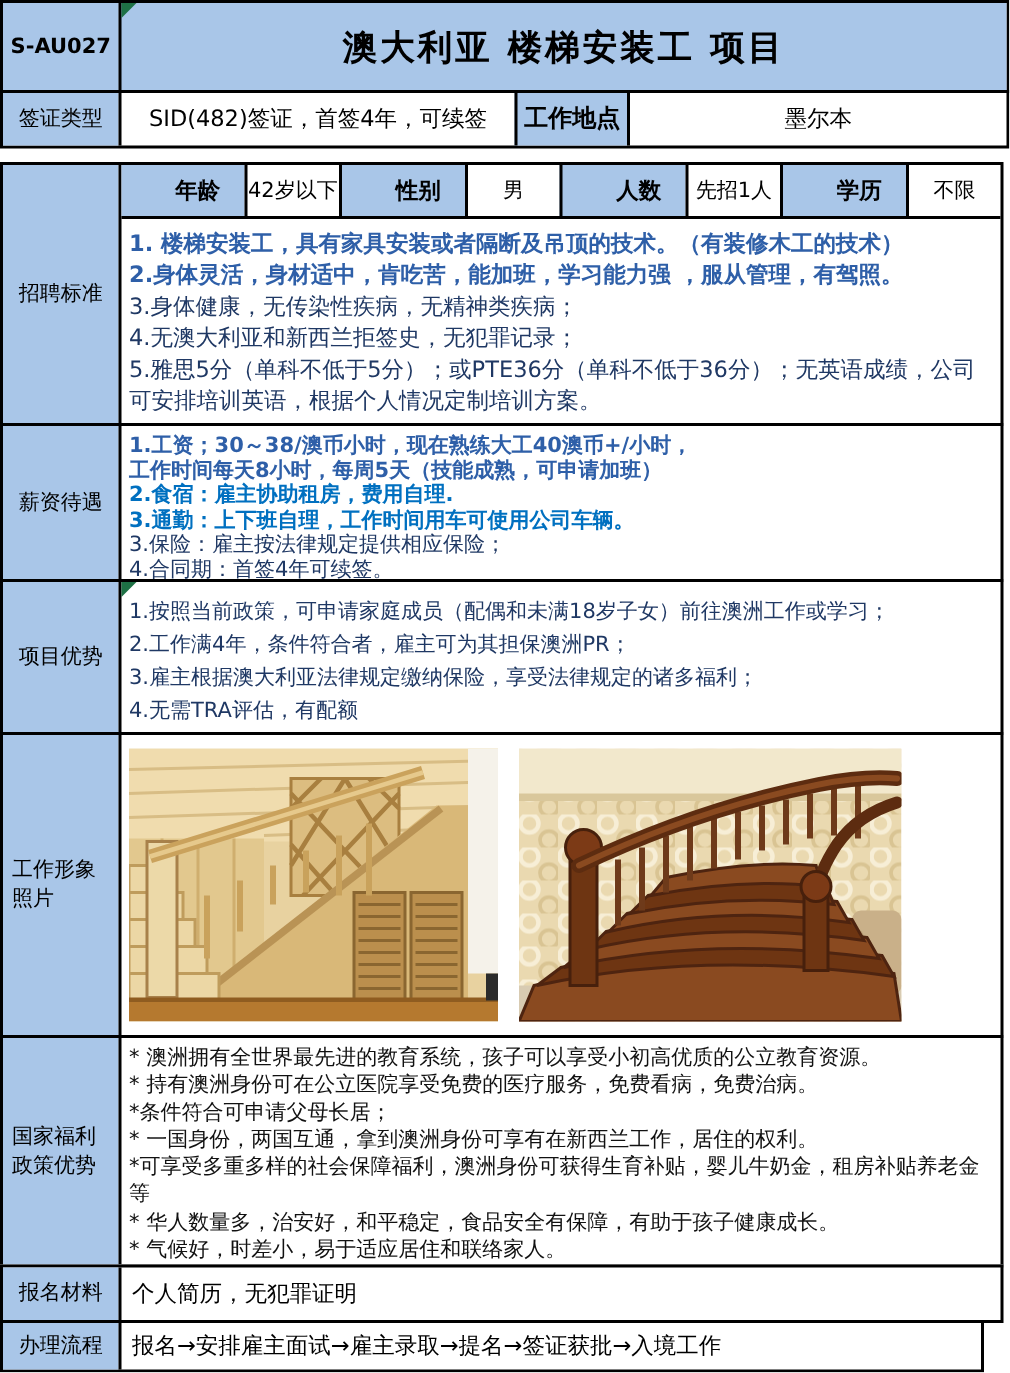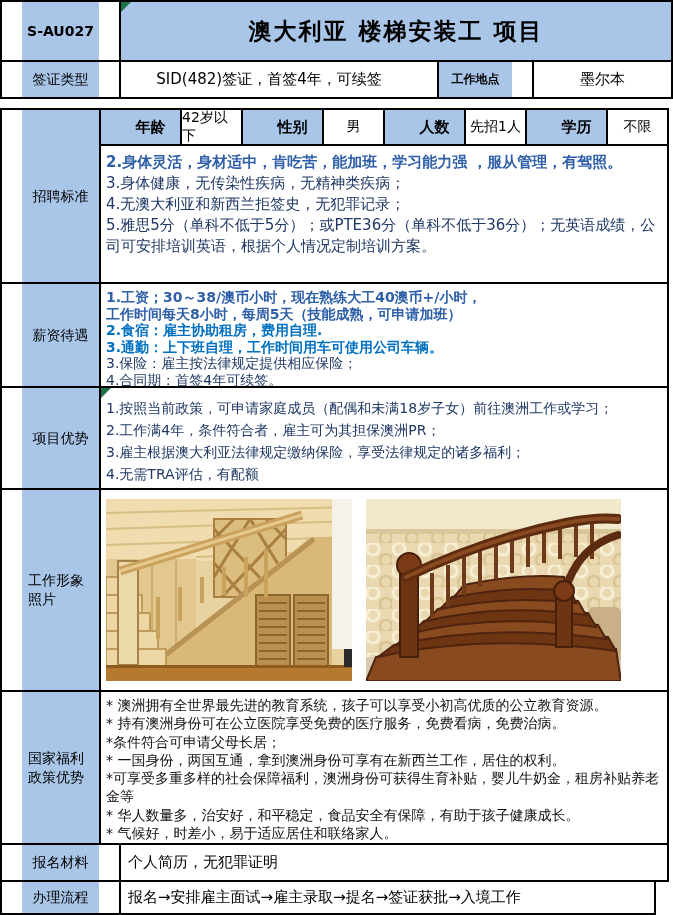--- a/index.html
+++ b/index.html
@@ -6,43 +6,43 @@
   html,body { background:#ffffff; }
   .sheet {
     position: relative;
     width: 673px; height: 915px;
     background: #fff;
     font-family: "DejaVu Sans", "Liberation Sans", sans-serif;
     color:#000;
     overflow: hidden;
   }
   .row { position: absolute; display: flex; border: 2px solid #000; background: #fff; }
-  .cell { border-left: 2px solid #000; display: flex; align-items: center; justify-content: center; margin-left: 20px; }
+  .cell { border-left: 2px solid #000; display: flex; align-items: center; justify-content: center; }
   .cell:first-child { border-left: none; }
   .blue { background: #a9c6e8; text-align: right; }
 
   
   #row-title   { top: 0;   left: 0; width: 673px; height: 62px; }
   #row-visa    { top: 60px; left: 0; width: 673px; height: 39px; }
   #row-recruit { top: 108px; left: 0; width: 669px; height: 176px; }
   #row-salary  { top: 282px; left: 0; width: 669px; height: 106px; }
   #row-adv     { top: 386px; left: 0; width: 669px; height: 104px; }
   #row-photos  { top: 488px; left: 0; width: 669px; height: 204px; }
   #row-welfare { top: 690px; left: 0; width: 669px; height: 155px; }
   #row-material{ top: 843px; left: 0; width: 669px; height: 39px; }
   #row-process { top: 880px; left: 0; width: 656px; height: 35px; }
 
   .w-label { width: 77px; flex: none; }
   .label-cell { font-weight: normal; font-size: 14px; text-align: left; line-height: 19px; padding: 0 6px; word-break: break-all; }
 
   #row-title .code-cell { font-size: 14px; font-weight: bold; background:#a9c6e8; }
   #row-title .title-cell { flex: 1; font-size: 23px; font-weight: bold; letter-spacing: 2px; position: relative; }
 
-  #row-visa .visa-value { width: 298px; flex:none; font-size: 15px; }
-  #row-visa .loc-label  { width: 75px; flex:none; font-size: 12px; font-weight: bold; }
+  #row-visa .visa-value { width: 264px; flex:none; font-size: 15px; }
+  #row-visa .loc-label  { width: 75px; flex:none; font-size: 16px; font-weight: bold; }
   #row-visa .loc-value  { flex: 1; font-size: 15px; }
 
   .section-content { flex: 1; display: flex; flex-direction: column; border-left: 2px solid #000; position: relative; min-width: 0; }
 
   .subheader { display: flex; height: 36px; border-bottom: 2px solid #000; flex: none; }
   .sh-cell { flex: 1; display: flex; align-items: center; justify-content: center; border-left: 2px solid #000; font-size: 14px; }
   .sh-cell:first-child { border-left: none; }
   .sh-cell.blue { font-weight: bold; font-size: 15px; padding-left: 20px; }
 
   .textarea { flex: 1; min-width: 0; }
@@ -98,20 +98,21 @@
         <div class="sh-cell blue">年龄</div>
         <div class="sh-cell">42岁以下</div>
         <div class="sh-cell blue">性别</div>
         <div class="sh-cell">男</div>
         <div class="sh-cell blue">人数</div>
         <div class="sh-cell">先招1人</div>
         <div class="sh-cell blue">学历</div>
         <div class="sh-cell">不限</div>
       </div>
       <div class="textarea recruit-text">
+        <div class="tline b-royal">1.  楼梯安装工，具有家具安装或者隔断及吊顶的技术。（有装修木工的技术）</div>
         <div class="tline b-royal">2.身体灵活，身材适中，肯吃苦，能加班，学习能力强 ，服从管理，有驾照。</div>
         <div class="tline navy">3.身体健康，无传染性疾病，无精神类疾病；</div>
         <div class="tline navy">4.无澳大利亚和新西兰拒签史，无犯罪记录；</div>
         <div class="tline navy">5.雅思5分（单科不低于5分）；或PTE36分（单科不低于36分）；无英语成绩，公司可安排培训英语，根据个人情况定制培训方案。</div>
       </div>
     </div>
   </div>
 
   <div class="row" id="row-salary">
     <div class="cell w-label label-cell blue">薪资待遇</div>

